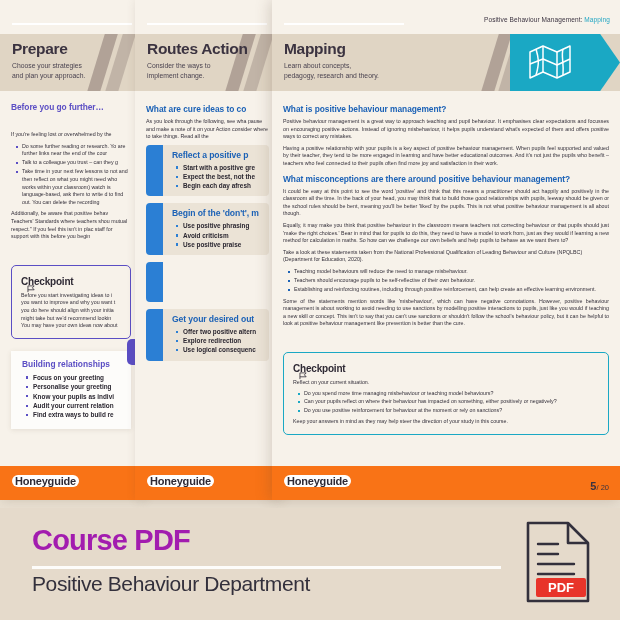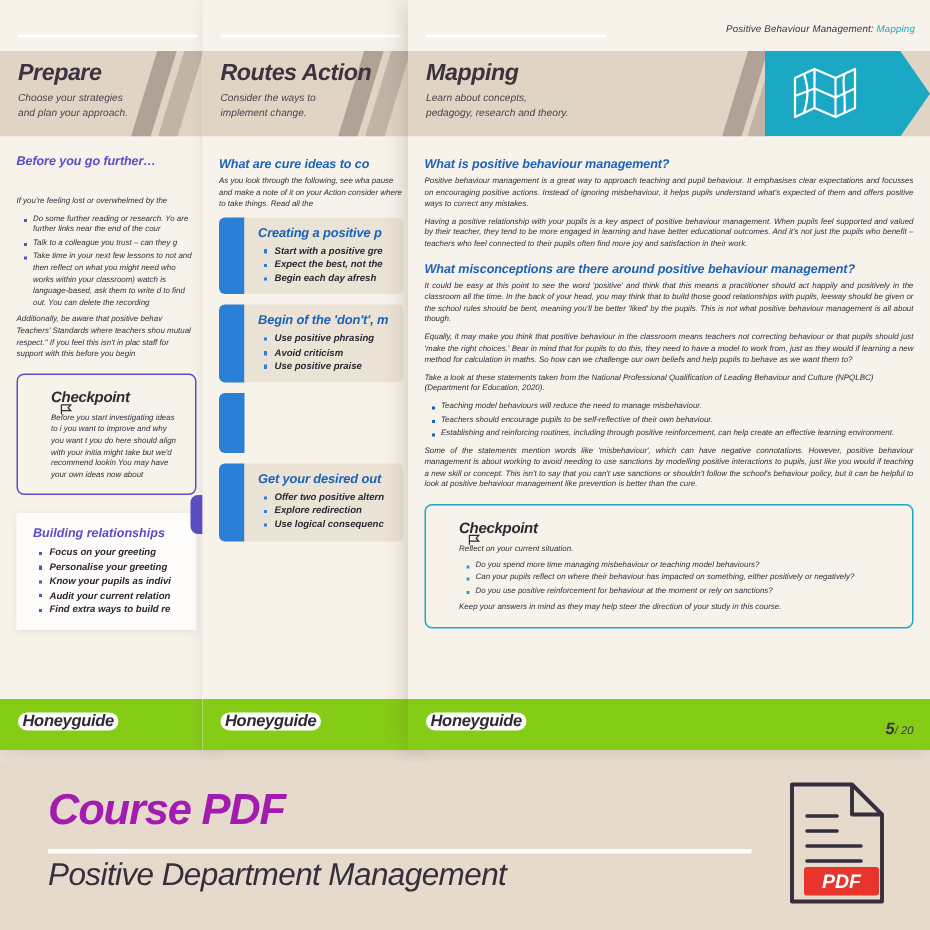--- a/index.html
+++ b/index.html
@@ -10,21 +10,20 @@
     overflow: hidden;
     font-family: "Liberation Sans", sans-serif;
     background: #e8dfd1;
   }
 
   #root {
     position: relative;
     width: 492px;
     height: 620px;
     background: #e8dfd1;
-    font-style: italic;
   }
 
   
   .pages-area {
     position: absolute;
     left: 0; top: 0;
     width: 620px;
     height: 510px;
     overflow: hidden;
     background: #e8dfd1;
@@ -137,21 +136,21 @@
     height: 375px;
     overflow: hidden;
   }
 
   
   .pg-foot {
     position: absolute;
     left: 0; bottom: 0;
     width: 100%;
     height: 34px;
-    background: #84cc16;
+    background: #f97316;
   }
   .brand {
     position: absolute;
     left: 12px; top: 9px;
     font-size: 11px;
     font-weight: 700;
     color: #2f2a35;
     background: #fff;
     padding: 0 3px;
     border-radius: 7px;
@@ -207,22 +206,22 @@
     width: 2px; height: 2px;
     background: #1c62b6;
   }
   ul.bul.pu li::before { background: #5b4ec4; }
 
   
   .checkpoint {
     position: relative;
     border: 1.3px solid #1aa8c4;
     border-radius: 5px;
-    padding: 10px 9px 8px 22px;
-    margin-top: 8px;
+    padding: 10px 9px 8px 9px;
+    margin-top: 24px;
     background: #f7f2ea;
   }
   .checkpoint.purple { border-color: #5b4ec4; }
   .cp-title {
     font-size: 10px;
     font-weight: 700;
     color: #2f2a35;
     margin-bottom: 5px;
     letter-spacing: -.2px;
     position: relative;
@@ -429,21 +428,21 @@
 implement change.</div>
       </div>
 
       <div class="pg-body">
         <h3 class="h-blue">What are cure ideas to co</h3>
         <p class="body tight">As you look through the following, see wha pause and make a note of it on your Action consider where to take things. Read all the</p>
 
         <div class="strat">
           <div class="strat-bar"></div>
           <div class="strat-body">
-            <div class="strat-title">Creating a positive p</div>
+            <div class="strat-title">Reflect a positive p</div>
             <ul>
               <li>Start with a positive gre</li>
               <li>Expect the best, not the</li>
               <li>Begin each day afresh</li>
             </ul>
           </div>
         </div>
 
         <div class="strat">
           <div class="strat-bar"></div>
@@ -549,21 +548,21 @@
           <span class="cur">5</span><span class="tot">/ 20</span>
         </div>
       </div>
     </div>
 
   </div>
 
   <div class="bottom-banner">
     <div class="bb-title">Course PDF</div>
     <div class="bb-rule"></div>
-    <div class="bb-sub">Positive Department Management</div>
+    <div class="bb-sub">Positive Behaviour Department</div>
 
     <div class="pdf-icon">
       <svg width="68" height="84" viewBox="0 0 68 84">
         <path d="M4 3 L44 3 L64 23 L64 81 L4 81 Z" fill="none" stroke="#33303c" stroke-width="2.6" stroke-linejoin="round"></path>
         <path d="M44 3 L44 23 L64 23" fill="none" stroke="#33303c" stroke-width="2.6" stroke-linejoin="round"></path>
         <path d="M14 24 H34 M14 34 H34 M14 44 H50 M14 54 H50" stroke="#33303c" stroke-width="2.4" stroke-linecap="round"></path>
         <rect x="12" y="58" width="50" height="19" rx="2" fill="#e8342a"></rect>
         <text x="37" y="72" font-family="'Liberation Sans',sans-serif" font-size="13" font-weight="700" fill="#ffffff" text-anchor="middle">PDF</text>
       </svg>
     </div>

